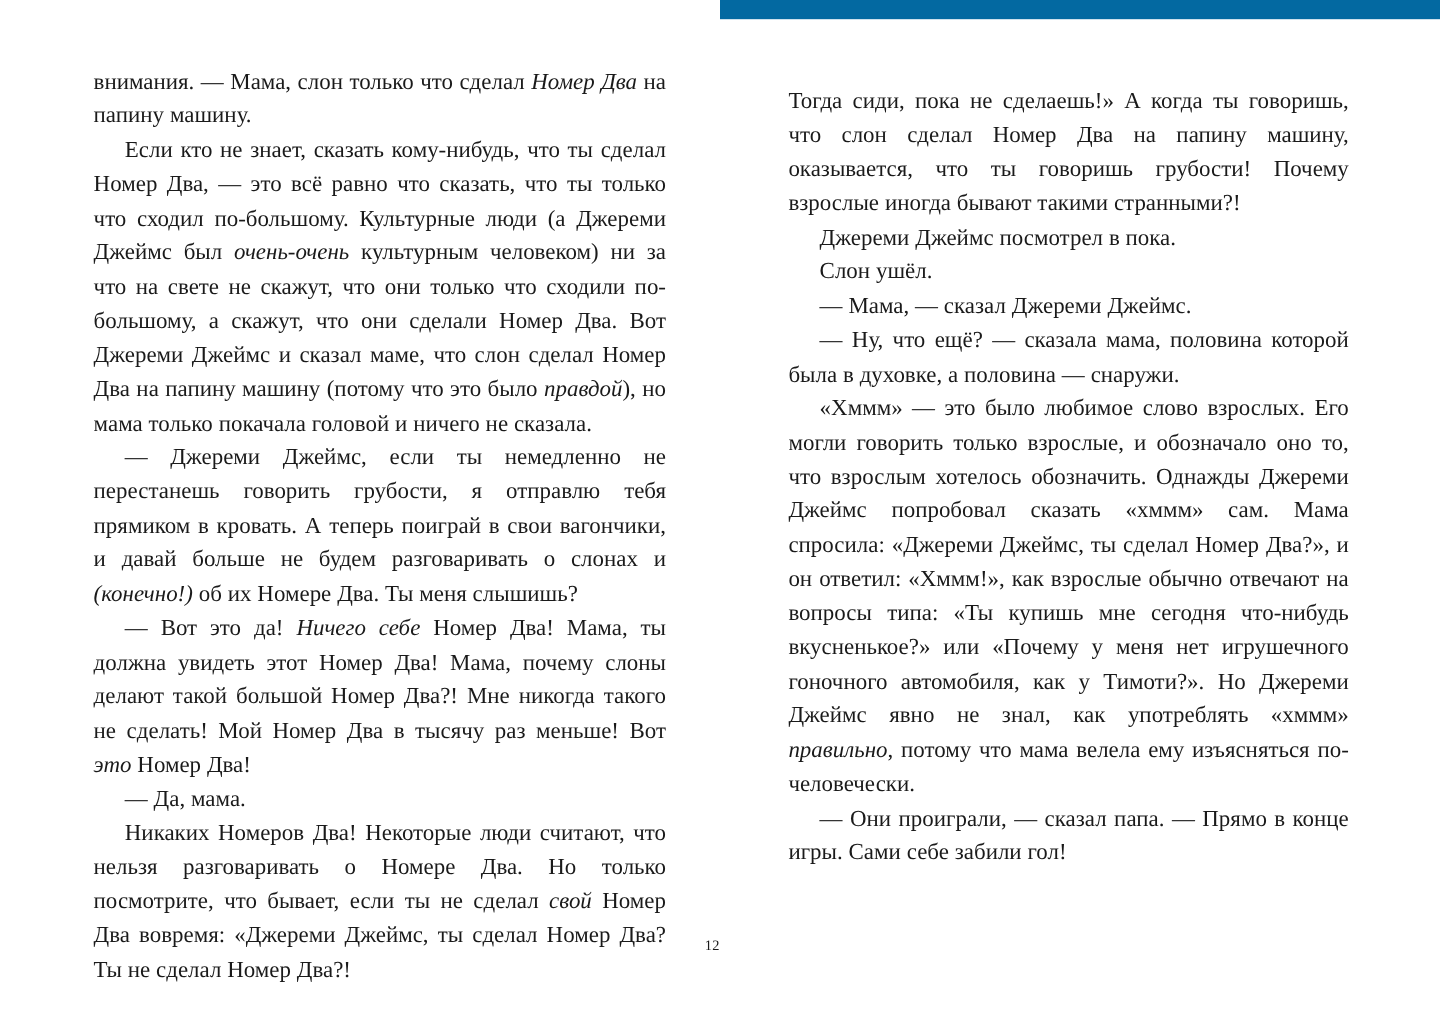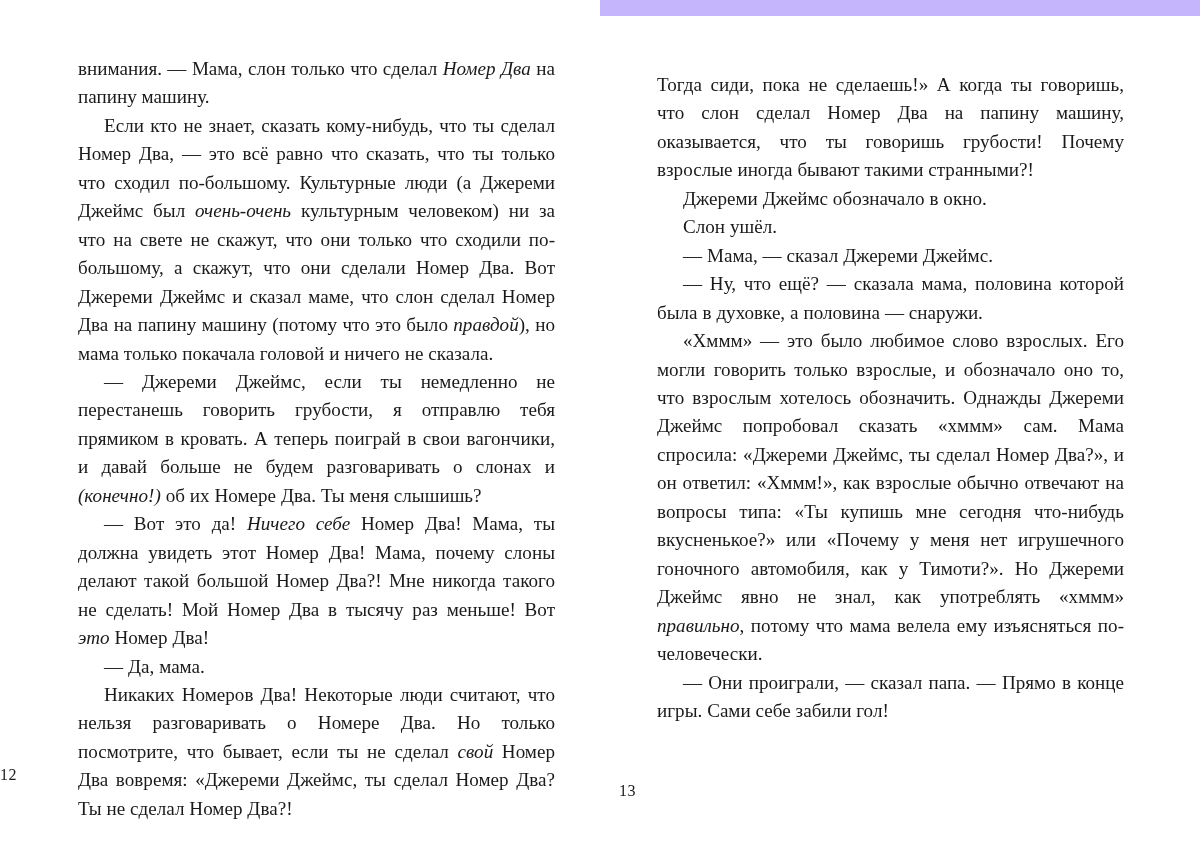--- a/index.html
+++ b/index.html
@@ -12,21 +12,21 @@
     width: 1200px;
     height: 851px;
     font-family: "Liberation Serif", "DejaVu Serif", serif;
     color: #1a1a1a;
     overflow: hidden;
   }
   .spread {
     position: relative;
     width: 1200px;
     height: 851px;
-    background: #c4b5fd;
+    background: #0369a1;
     display: flex;
     box-sizing: border-box;
   }
   .page {
     position: relative;
     width: 600px;
     height: 851px;
     box-sizing: border-box;
     background: #ffffff;
   }
@@ -45,25 +45,25 @@
     hyphens: manual;
     -webkit-hyphens: manual;
     word-spacing: 0.1px;
     letter-spacing: 0.01px;
   }
   .para.noindent { text-indent: 0; }
   .para em { font-style: italic; }
 
   .folio {
     position: absolute;
-    bottom: 67px;
+    bottom: 54px;
     left: 0;
     width: 100%;
-    text-align: left;
-    font-size: 16px;
+    text-align: right;
+    font-size: 12px;
     line-height: 18px;
     letter-spacing: 0.4px;
   }
   .page-left  .folio { padding-right: 33px; }
   .page-right .folio { padding-left: 19px; }
 </style>
 </head>
 <body>
 
 <div class="spread">
@@ -76,21 +76,21 @@
         <p class="para"><span>— Вот это да! </span><em>Ничего себе</em><span> Номер Два! Мама, ты должна увидеть этот Номер Два! Мама, почему слоны делают такой большой Номер Два?! Мне никогда такого не сделать! Мой Номер Два в тысячу раз меньше! Вот </span><em>это</em><span> Номер Два!</span></p>
         <p class="para"><span>— Да, мама.</span></p>
         <p class="para"><span>Никаких Номеров Два! Некоторые люди считают, что нельзя разговаривать о Номере Два. Но только посмотрите, что бывает, если ты не сделал </span><em>свой</em><span> Номер Два вовремя: «Джереми Джеймс, ты сделал Номер Два? Ты не сделал Номер Два?!</span></p>
       </div>
     <div class="folio">12</div>
   </div>
 
   <div class="page page-right">
     <div class="textblock">
         <p class="para noindent"><span>Тогда сиди, пока не сделаешь!» А когда ты говоришь, что слон сделал Номер Два на папину машину, оказывается, что ты говоришь грубости! Почему взрослые иногда бывают такими странными?!</span></p>
-        <p class="para"><span>Джереми Джеймс обозначало в окно.</span></p>
+        <p class="para"><span>Джереми Джеймс посмотрел в пока.</span></p>
         <p class="para"><span>Слон ушёл.</span></p>
         <p class="para"><span>— Мама, — сказал Джереми Джеймс.</span></p>
         <p class="para"><span>— Ну, что ещё? — сказала мама, половина которой была в духовке, а половина — снаружи.</span></p>
         <p class="para"><span>«Хммм» — это было любимое слово взрослых. Его могли говорить только взрослые, и обозначало оно то, что взрослым хотелось обозначить. Однажды Джереми Джеймс попробовал сказать «хммм» сам. Мама спросила: «Джереми Джеймс, ты сделал Номер Два?», и он ответил: «Хммм!», как взрослые обычно отвечают на вопросы типа: «Ты купишь мне сегодня что-нибудь вкусненькое?» или «Почему у меня нет игрушечного гоночного автомобиля, как у Тимоти?». Но Джереми Джеймс явно не знал, как употреблять «хммм» </span><em>правильно</em><span>, потому что мама велела ему изъясняться по-человечески.</span></p>
         <p class="para"><span>— Они проиграли, — сказал папа. — Прямо в конце игры. Сами себе забили гол!</span></p>
       </div>
     <div class="folio">13</div>
   </div>
 
 </div>

